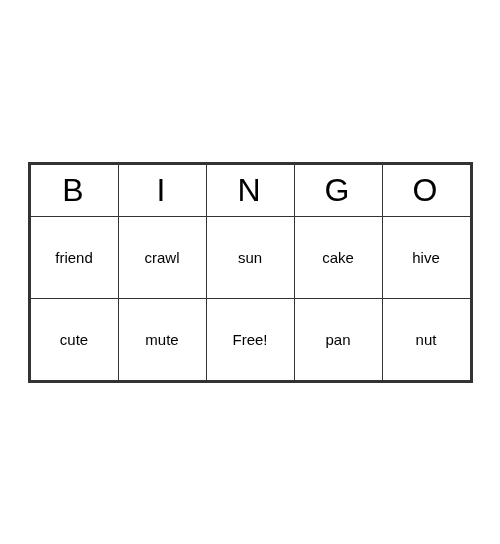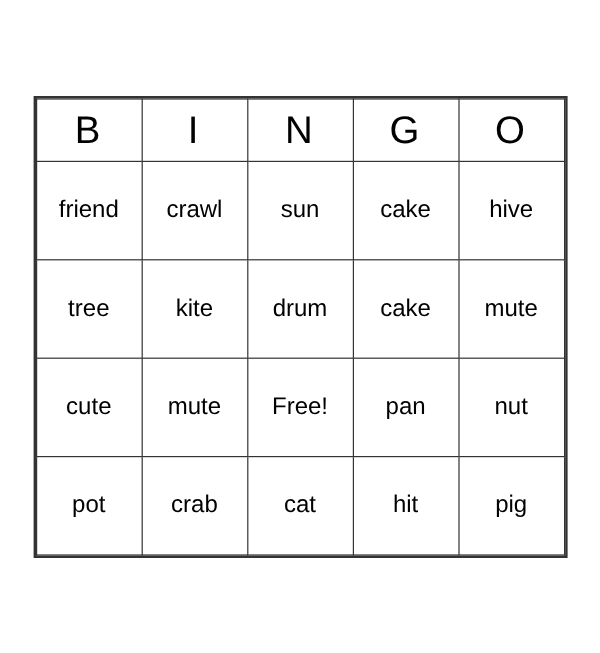--- a/index.html
+++ b/index.html
@@ -38,21 +38,21 @@
       width: 88px;
       height: 52px;
       font-size: 32px;
       font-weight: normal;
       letter-spacing: 2px;
     }
 
     .bingo-table td {
       width: 88px;
       height: 82px;
-      font-size: 20px;
+      font-size: 15px;
     }
   </style>
 </head>
 <body>
 
 <div class="bingo-card">
   <table class="bingo-table">
     <thead>
       <tr class="header-row">
         <th>B</th>
@@ -64,35 +64,21 @@
     </thead>
     <tbody id="bingo-body">
     <tr>
           <td>friend</td>
           <td>crawl</td>
           <td>sun</td>
           <td>cake</td>
           <td>hive</td>
         </tr>
         <tr>
-          <td>tree</td>
-          <td>kite</td>
-          <td>drum</td>
-          <td>cake</td>
-          <td>mute</td>
-        </tr>
-        <tr>
           <td>cute</td>
           <td>mute</td>
           <td>Free!</td>
           <td>pan</td>
           <td>nut</td>
         </tr>
-        <tr>
-          <td>pot</td>
-          <td>crab</td>
-          <td>cat</td>
-          <td>hit</td>
-          <td>pig</td>
-        </tr>
       </tbody>
   </table>
 </div>
 
 </body></html>

